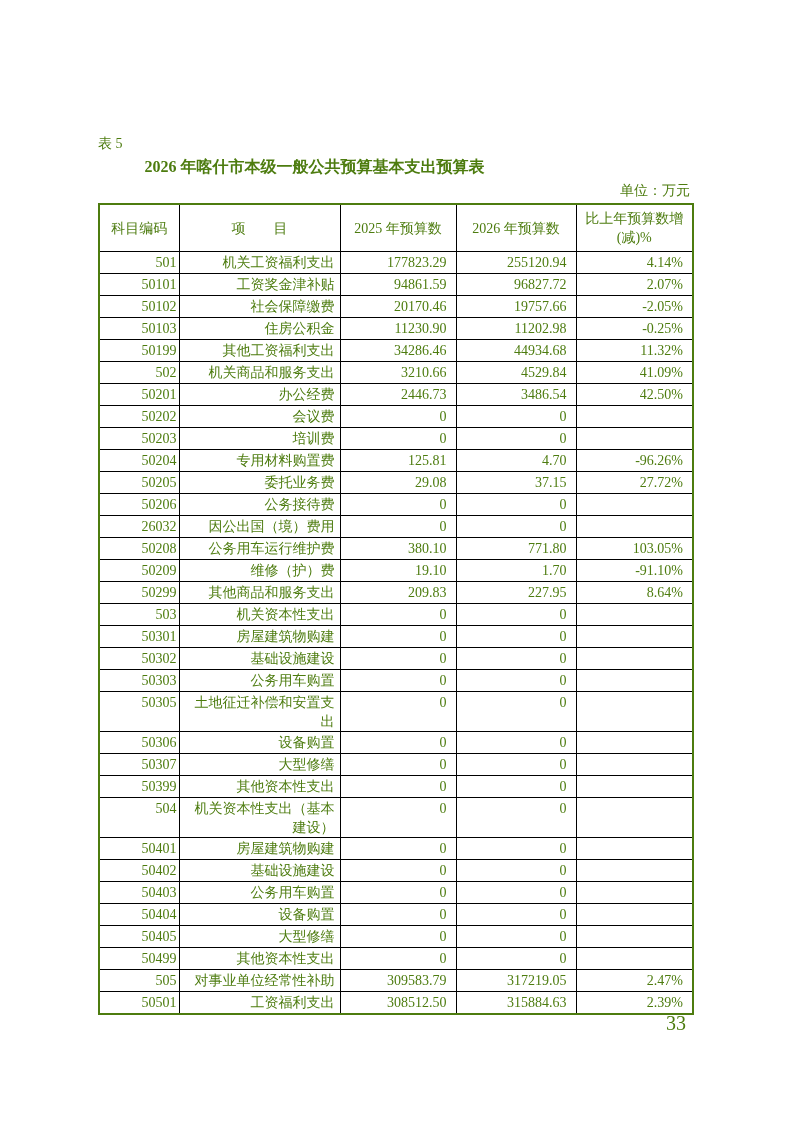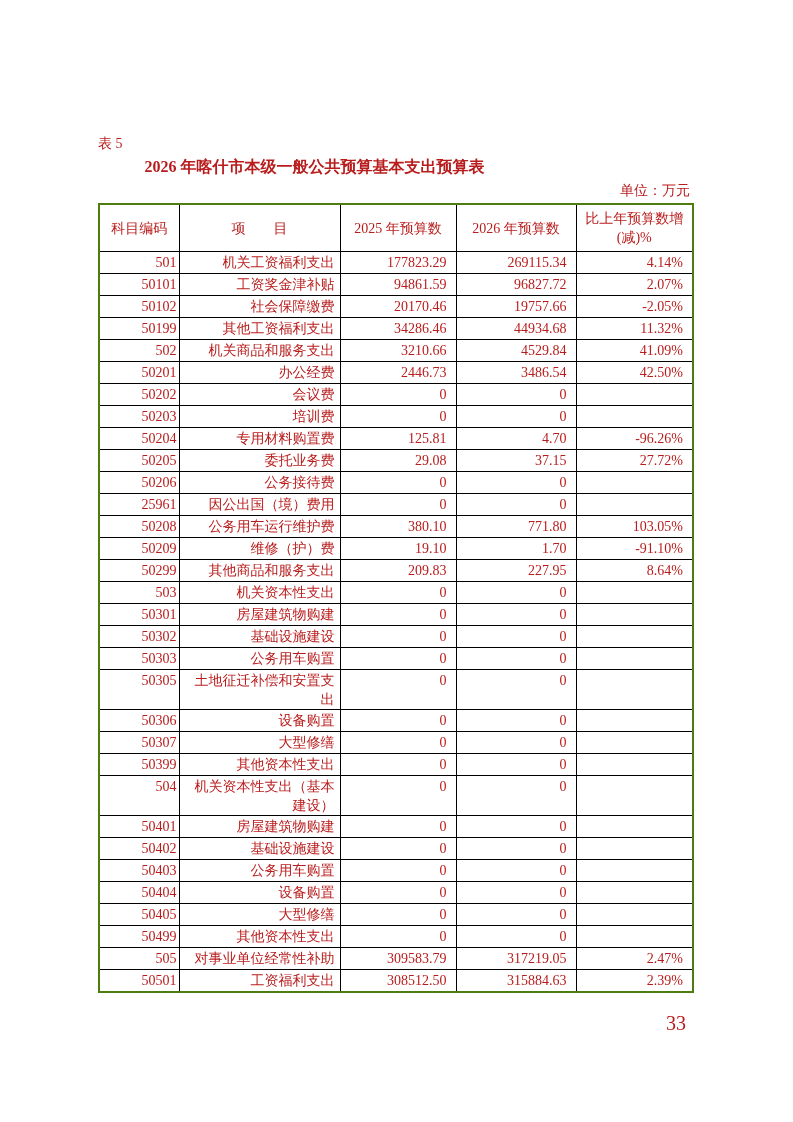--- a/index.html
+++ b/index.html
@@ -6,21 +6,21 @@
     margin: 0;
     padding: 0;
     background: #ffffff;
   }
   .page {
     position: relative;
     width: 793px;
     height: 1122px;
     background: #ffffff;
     font-family: "Liberation Serif", "DejaVu Serif", serif;
-    color: #b91c1c;
+    color: #4d7c0f;
     overflow: hidden;
   }
   .table-label {
     position: absolute;
     left: 98px;
     top: 135px;
     font-size: 14px;
     line-height: 18px;
   }
   .doc-title {
@@ -112,38 +112,45 @@
         <th>2025 年预算数</th>
         <th>2026 年预算数</th>
         <th>比上年预算数增(减)%</th>
       </tr>
     </thead>
     <tbody>
         <tr>
           <td class="cell-code">501</td>
           <td class="cell-item">机关工资福利支出</td>
           <td class="cell-num">177823.29</td>
-          <td class="cell-num">269115.34</td>
+          <td class="cell-num">255120.94</td>
           <td class="cell-num">4.14%</td>
         </tr>
         <tr>
           <td class="cell-code">50101</td>
           <td class="cell-item">工资奖金津补贴</td>
           <td class="cell-num">94861.59</td>
           <td class="cell-num">96827.72</td>
           <td class="cell-num">2.07%</td>
         </tr>
         <tr>
           <td class="cell-code">50102</td>
           <td class="cell-item">社会保障缴费</td>
           <td class="cell-num">20170.46</td>
           <td class="cell-num">19757.66</td>
           <td class="cell-num">-2.05%</td>
         </tr>
         <tr>
+          <td class="cell-code">50103</td>
+          <td class="cell-item">住房公积金</td>
+          <td class="cell-num">11230.90</td>
+          <td class="cell-num">11202.98</td>
+          <td class="cell-num">-0.25%</td>
+        </tr>
+        <tr>
           <td class="cell-code">50199</td>
           <td class="cell-item">其他工资福利支出</td>
           <td class="cell-num">34286.46</td>
           <td class="cell-num">44934.68</td>
           <td class="cell-num">11.32%</td>
         </tr>
         <tr>
           <td class="cell-code">502</td>
           <td class="cell-item">机关商品和服务支出</td>
           <td class="cell-num">3210.66</td>
@@ -186,21 +193,21 @@
           <td class="cell-num">27.72%</td>
         </tr>
         <tr>
           <td class="cell-code">50206</td>
           <td class="cell-item">公务接待费</td>
           <td class="cell-num">0</td>
           <td class="cell-num">0</td>
           <td class="cell-num"></td>
         </tr>
         <tr>
-          <td class="cell-code">25961</td>
+          <td class="cell-code">26032</td>
           <td class="cell-item">因公出国（境）费用</td>
           <td class="cell-num">0</td>
           <td class="cell-num">0</td>
           <td class="cell-num"></td>
         </tr>
         <tr>
           <td class="cell-code">50208</td>
           <td class="cell-item">公务用车运行维护费</td>
           <td class="cell-num">380.10</td>
           <td class="cell-num">771.80</td>

